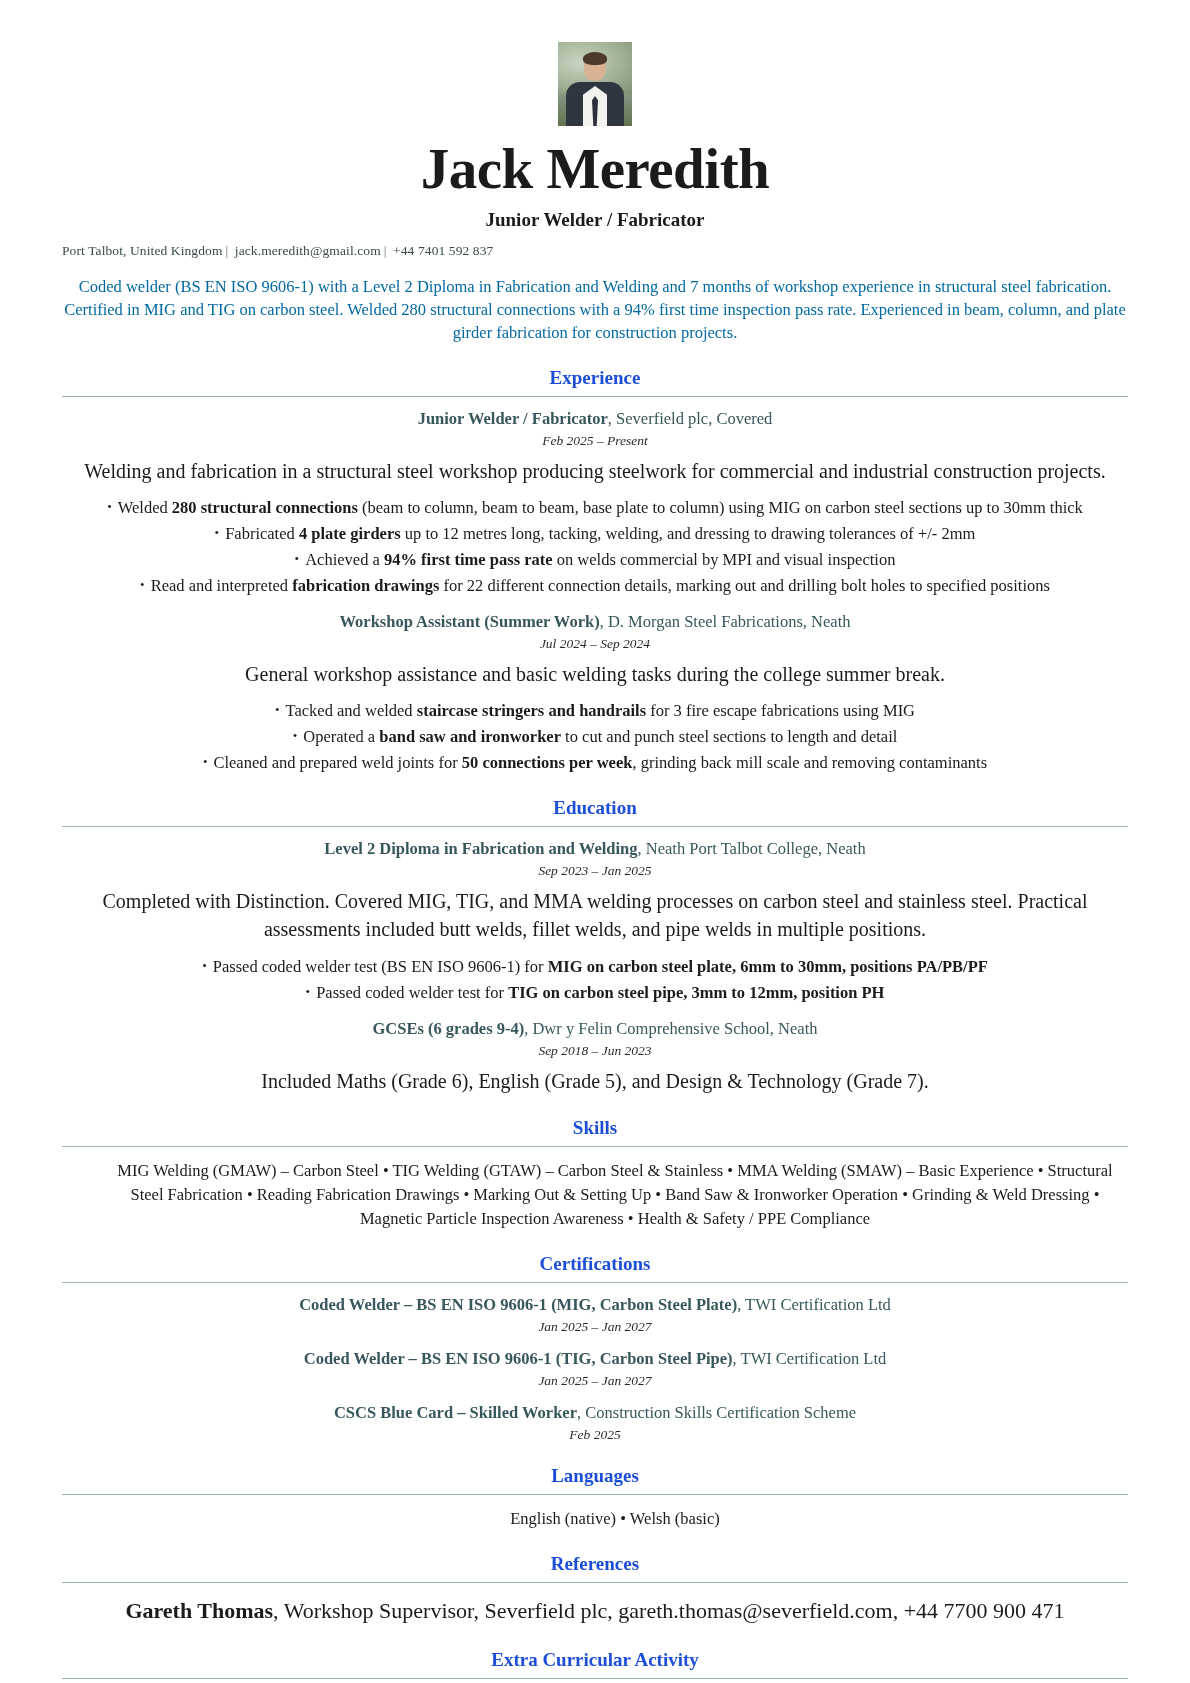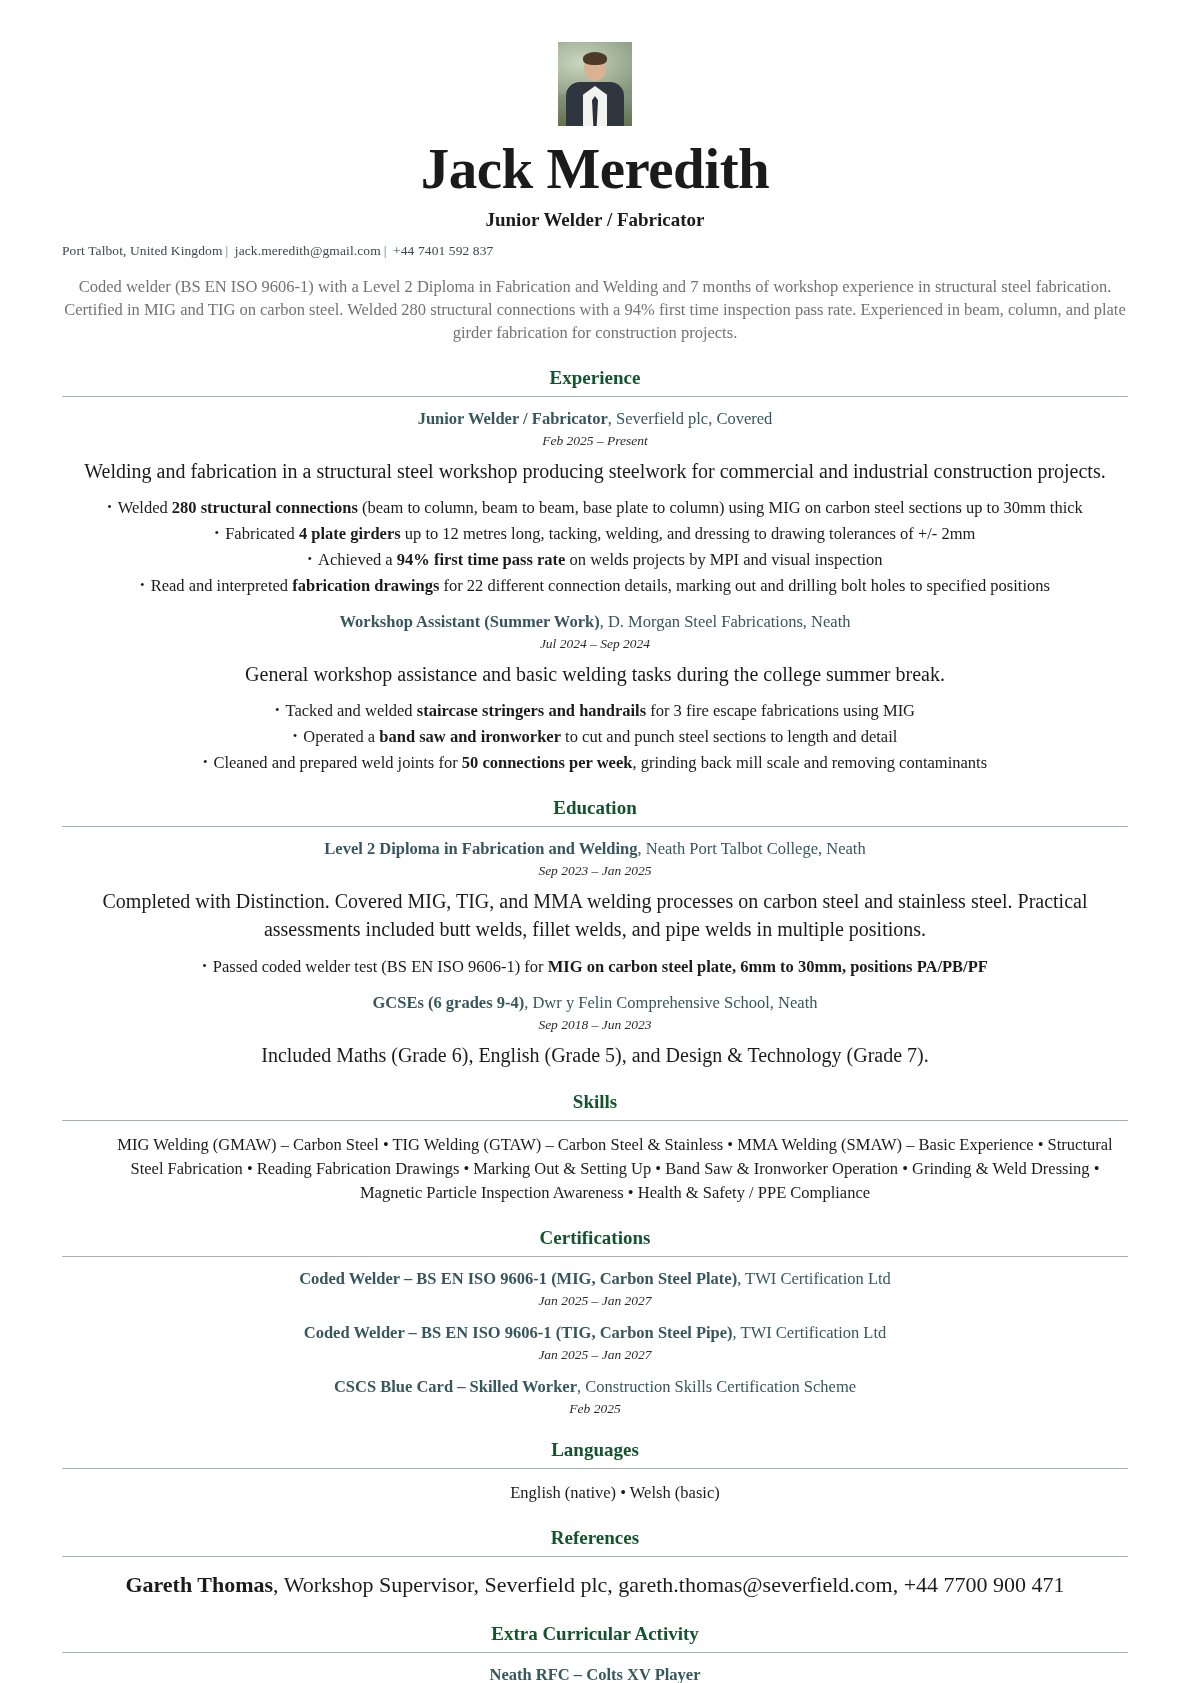--- a/index.html
+++ b/index.html
@@ -107,30 +107,30 @@
     color: #3b4a4a;
     letter-spacing: .1px;
   }
   .contact .sep { color: #6b7878; padding: 0 3px; }
 
   .summary {
     text-align: center;
     font-size: 16.5px;
     line-height: 1.42;
     margin-top: 16px;
-    color: #737373;
+    color: #0369a1;
   }
 
   
   .section { margin-top: 22px; }
   .section-title {
     text-align: center;
     font-size: 19px;
     font-weight: bold;
-    color: #14532d;
+    color: #1d4ed8;
     padding-bottom: 7px;
   }
   .rule {
     border: 0;
     border-top: 1.6px solid #9fb1b1;
     margin: 0 0 12px 0;
   }
 
   .entry { margin-top: 14px; }
   .entry:first-of-type { margin-top: 0; }
@@ -222,21 +222,21 @@
     <div class="section-title">Experience</div>
     <hr class="rule">
     <div id="experience-entries">
         <div class="entry">
           <div class="entry-title"><span class="role">Junior Welder / Fabricator</span><span class="org">, Severfield plc, Covered</span></div>
           <div class="entry-date">Feb 2025 – Present</div>
           <div class="entry-desc">Welding and fabrication in a structural steel workshop producing steelwork for commercial and industrial construction projects.</div>
           <ul class="bullets">
             <li><span>Welded </span><b>280 structural connections</b><span> (beam to column, beam to beam, base plate to column) using MIG on carbon steel sections up to 30mm thick</span></li>
             <li><span>Fabricated </span><b>4 plate girders</b><span> up to 12 metres long, tacking, welding, and dressing to drawing tolerances of +/- 2mm</span></li>
-            <li><span>Achieved a </span><b>94% first time pass rate</b><span> on welds projects by MPI and visual inspection</span></li>
+            <li><span>Achieved a </span><b>94% first time pass rate</b><span> on welds commercial by MPI and visual inspection</span></li>
             <li><span>Read and interpreted </span><b>fabrication drawings</b><span> for 22 different connection details, marking out and drilling bolt holes to specified positions</span></li>
           </ul>
         </div>
         <div class="entry">
           <div class="entry-title"><span class="role">Workshop Assistant (Summer Work)</span><span class="org">, D. Morgan Steel Fabrications, Neath</span></div>
           <div class="entry-date">Jul 2024 – Sep 2024</div>
           <div class="entry-desc">General workshop assistance and basic welding tasks during the college summer break.</div>
           <ul class="bullets">
             <li><span>Tacked and welded </span><b>staircase stringers and handrails</b><span> for 3 fire escape fabrications using MIG</span></li>
             <li><span>Operated a </span><b>band saw and ironworker</b><span> to cut and punch steel sections to length and detail</span></li>
@@ -249,20 +249,21 @@
   <div class="section">
     <div class="section-title">Education</div>
     <hr class="rule">
     <div id="education-entries">
         <div class="entry">
           <div class="entry-title"><span class="role">Level 2 Diploma in Fabrication and Welding</span><span class="org">, Neath Port Talbot College, Neath</span></div>
           <div class="entry-date">Sep 2023 – Jan 2025</div>
           <div class="entry-desc">Completed with Distinction. Covered MIG, TIG, and MMA welding processes on carbon steel and stainless steel. Practical assessments included butt welds, fillet welds, and pipe welds in multiple positions.</div>
           <ul class="bullets">
             <li><span>Passed coded welder test (BS EN ISO 9606-1) for </span><b>MIG on carbon steel plate, 6mm to 30mm, positions PA/PB/PF</b><span></span></li>
+            <li><span>Passed coded welder test for </span><b>TIG on carbon steel pipe, 3mm to 12mm, position PH</b><span></span></li>
           </ul>
         </div>
         <div class="entry">
           <div class="entry-title"><span class="role">GCSEs (6 grades 9-4)</span><span class="org">, Dwr y Felin Comprehensive School, Neath</span></div>
           <div class="entry-date">Sep 2018 – Jun 2023</div>
           <div class="entry-desc">Included Maths (Grade 6), English (Grade 5), and Design &amp; Technology (Grade 7).</div>
         </div>
       </div>
   </div>
 

